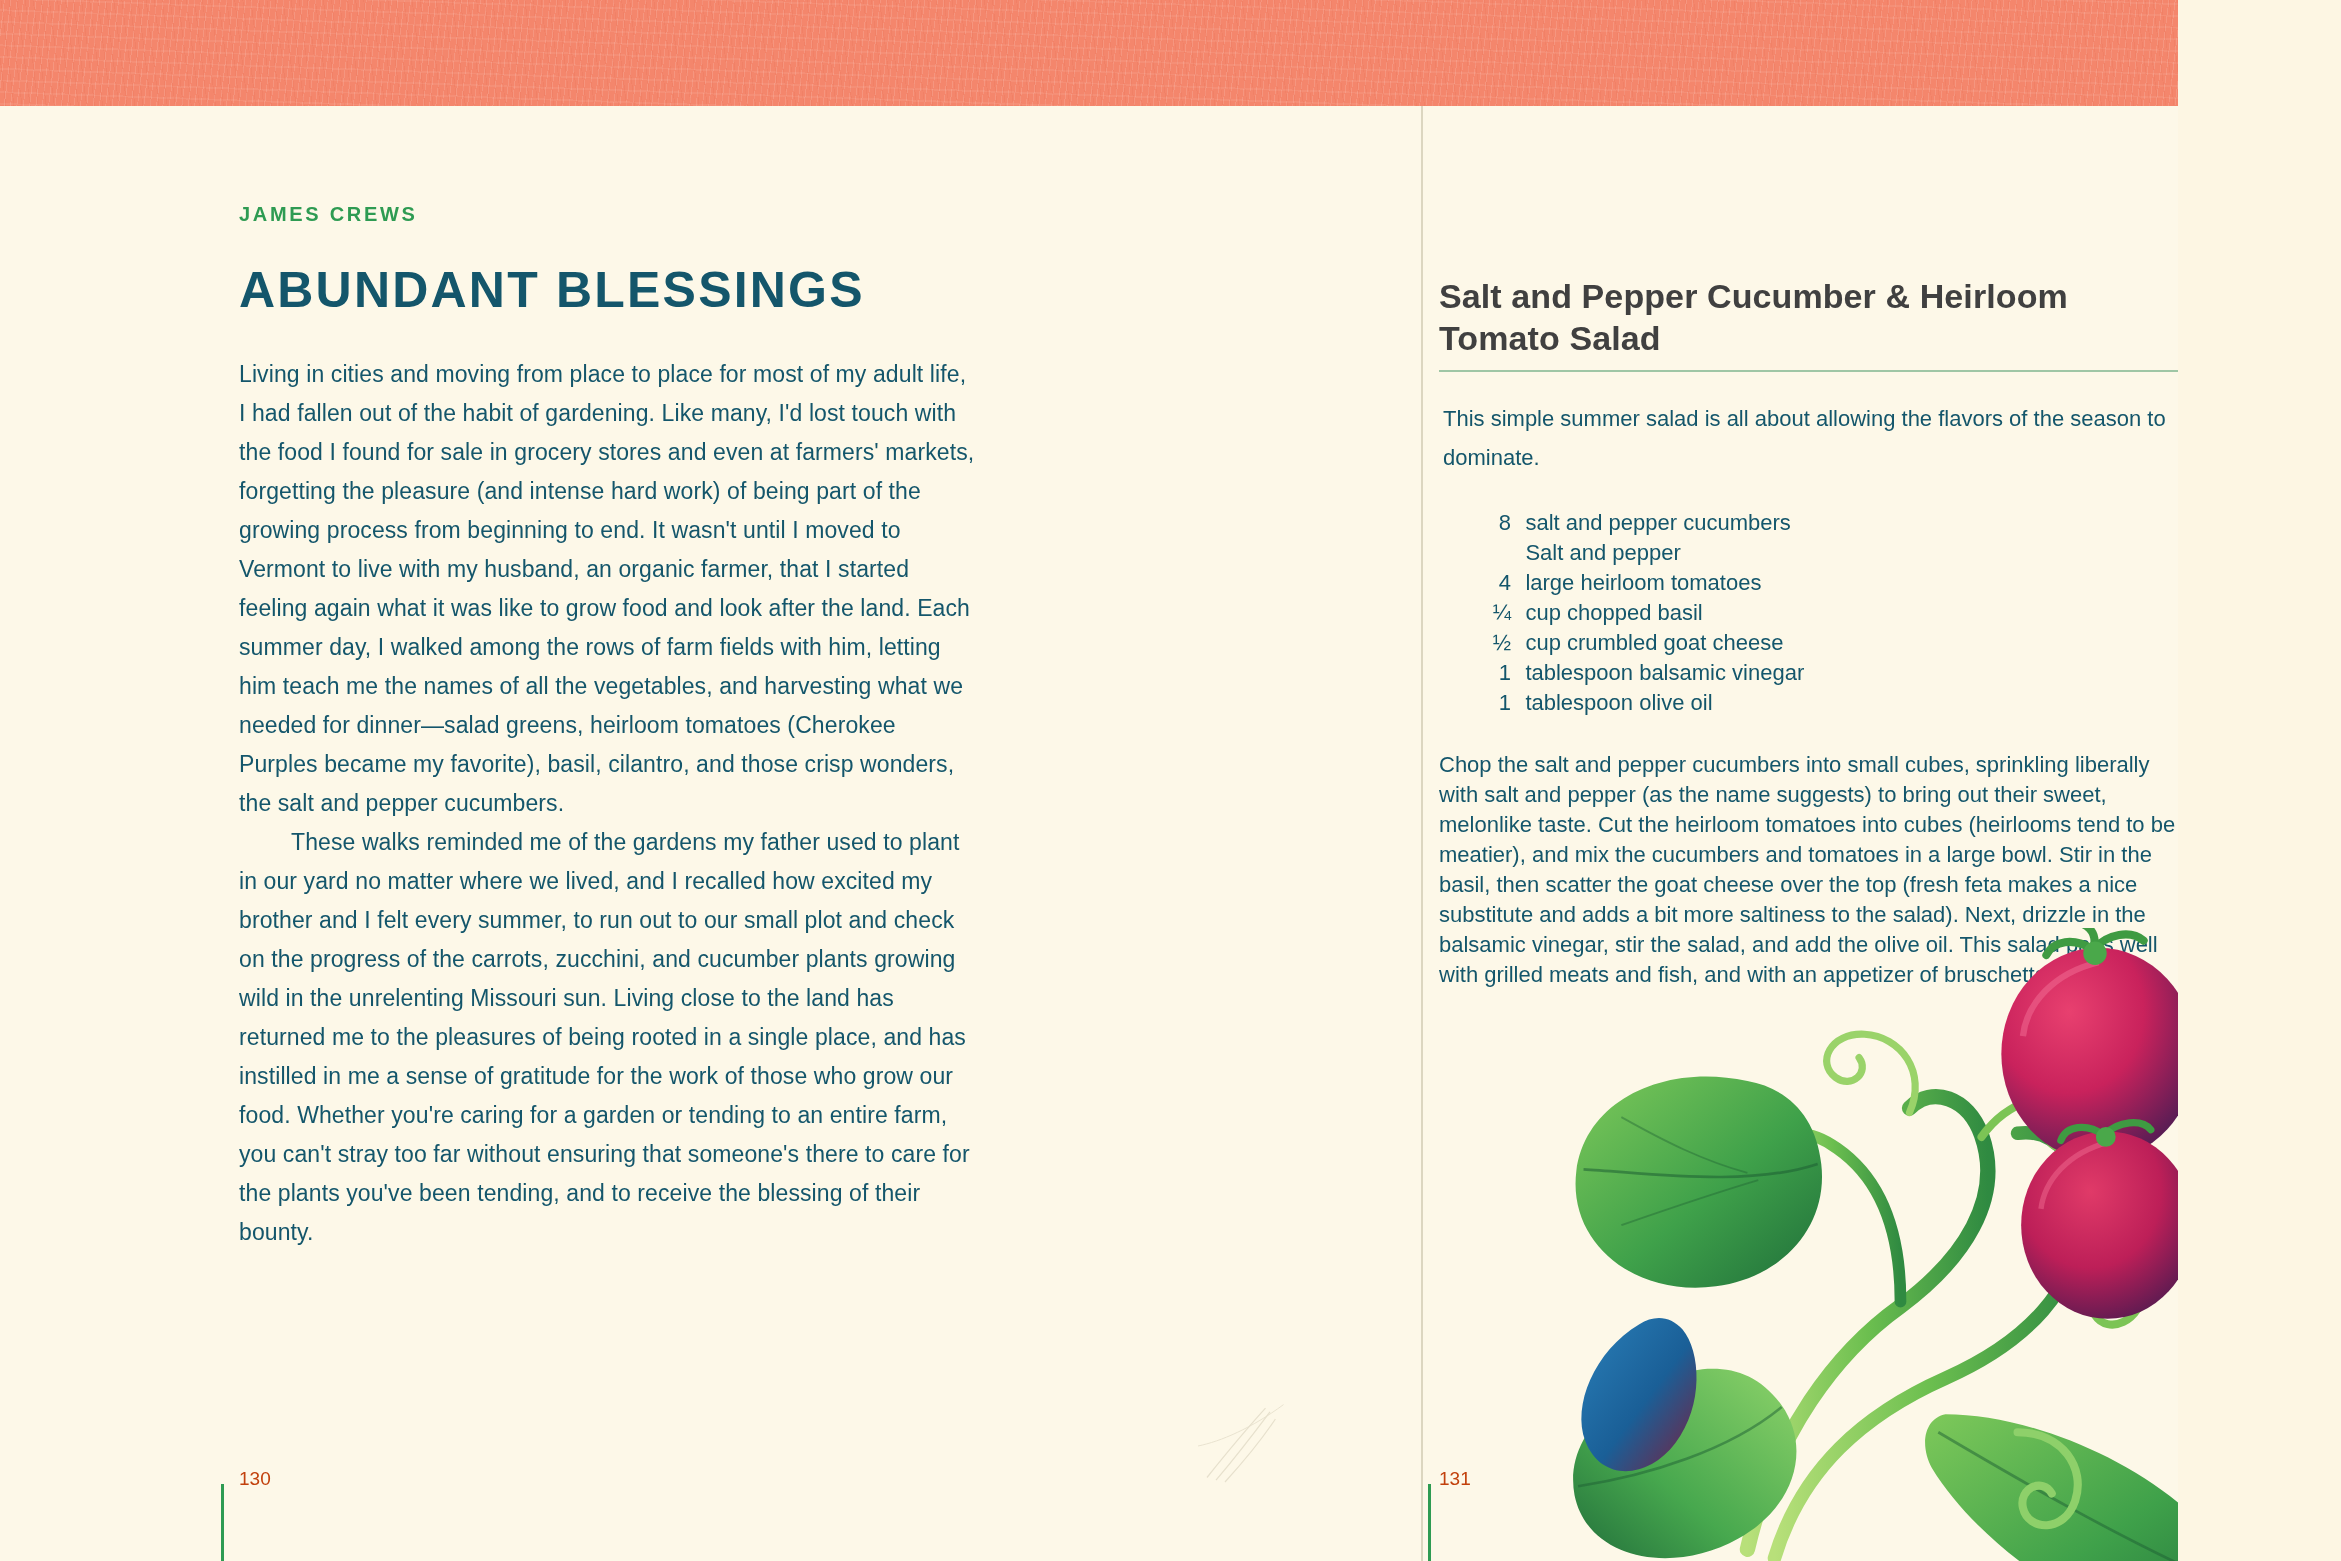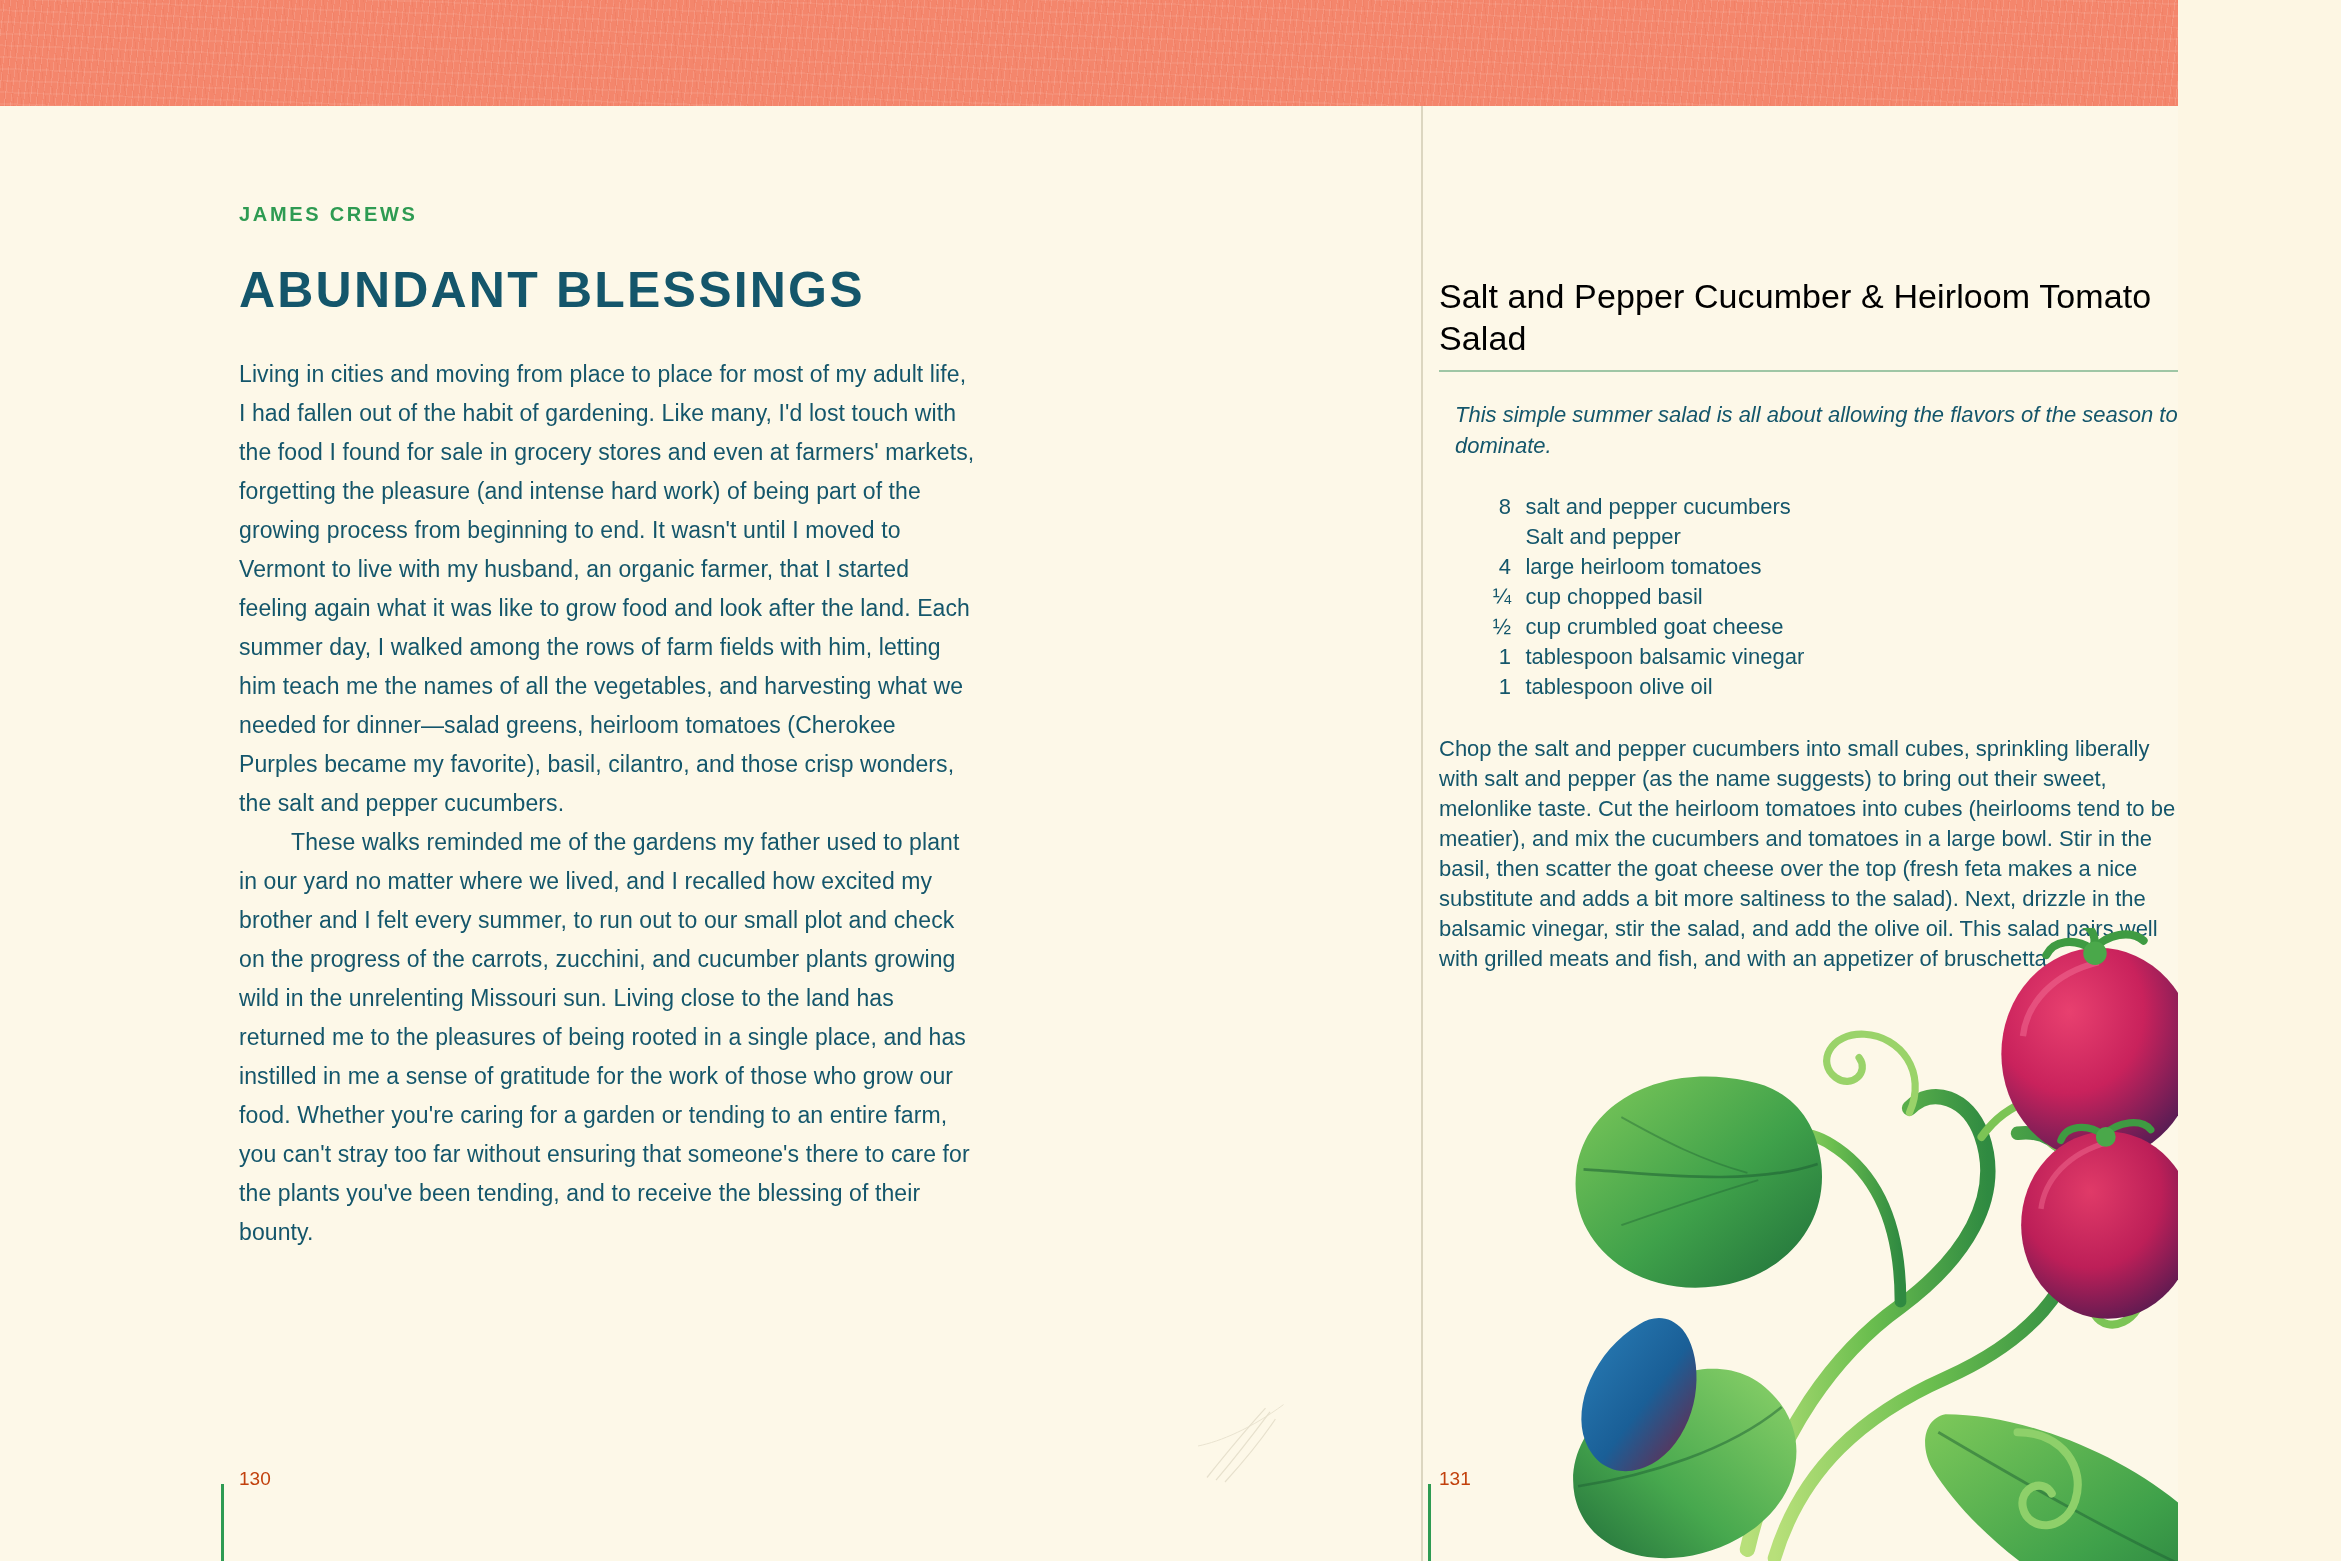--- a/index.html
+++ b/index.html
@@ -96,39 +96,38 @@
   }
 
   
   .page-right {
     position: absolute;
     left: 1439px;
     top: 275px;
     width: 739px;
   }
   .recipe-title {
-    color: #000000;
+    color: #404040;
     font-size: 34px;
     line-height: 42px;
-    font-weight: 400;
+    font-weight: 700;
     margin: 0 0 10.8px 0;
     letter-spacing: 0.1px;
   }
   .rule {
     width: 100%;
     height: 1.8px;
     background: #9fc6a5;
     margin: 0 0 27px 0;
   }
   .recipe-intro {
     color: #14566b;
     font-size: 22px;
-    line-height: 31px;
-    margin: 0 0 31px 16px;
-    font-style: italic;
+    line-height: 39px;
+    margin: 0 0 31px 4px;
   }
   .ingredients {
     margin: 0 0 32px 0;
     padding: 0 0 0 25px;
     list-style: none;
   }
   .ingredients li {
     color: #14566b;
     font-size: 22px;
     line-height: 30px;

